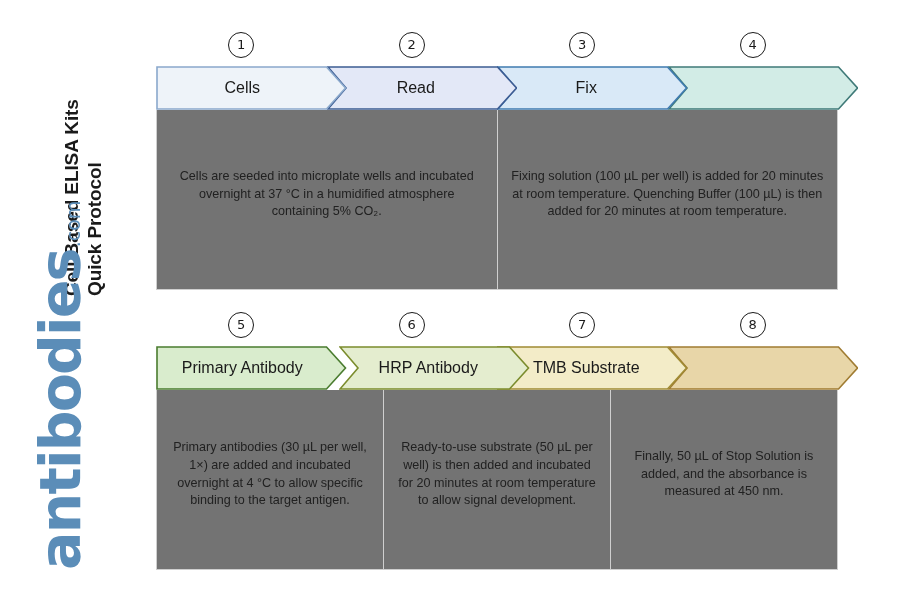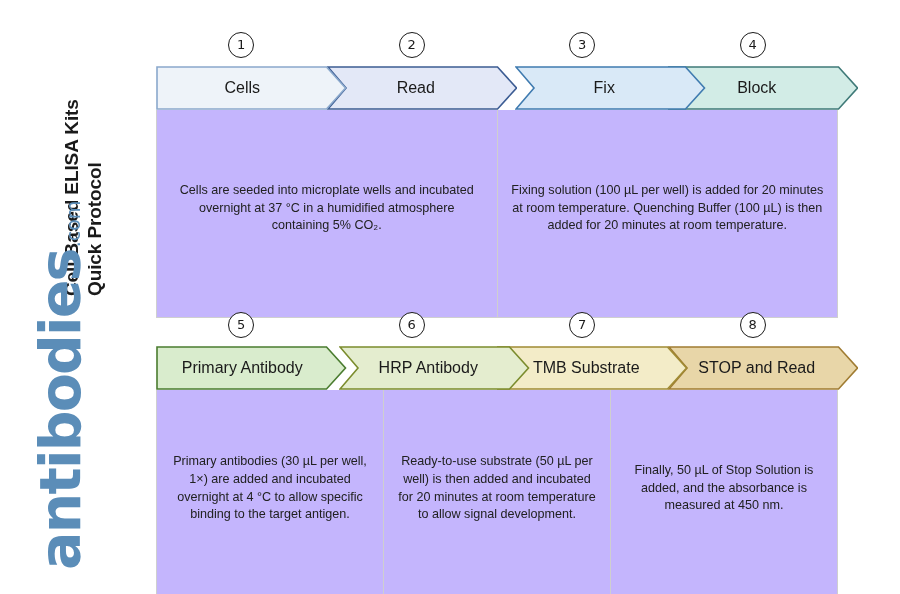--- a/index.html
+++ b/index.html
@@ -129,24 +129,24 @@
     color: #1a1a1a;
     text-align: center;
     width: 100%;
     padding-right: 12px;
   }
 
   
   .body-panel {
     position: relative;
     width: 682px;
-    height: 208px;
+    height: 180px;
     border: 1px solid #cfcfcf;
     border-top: none;
-    background: #c4b5fd;
+    background: #737373;
     display: flex;
   }
   .body-cell {
     flex: 1 1 0;
     border-right: 1px solid #cfcfcf;
     display: flex;
     align-items: center;
     justify-content: center;
     padding: 6px 12px 16px 12px;
   }
@@ -188,31 +188,30 @@
             <polygon points="1,1 170.5,1 189.5,22 170.5,43 1,43" fill="#eef3f9" stroke="#8aa8cc" stroke-width="1.6" stroke-linejoin="miter"></polygon>
           </svg>
           <span class="chev-label" style="padding-right: 18px;">Cells</span>
         </div>
         <div class="chev" style="left: 170.5px; width: 190.5px; z-index: 9;">
           <svg width="190.5" height="44">
             <polygon points="1,1 170.5,1 189.5,22 170.5,43 1,43 19,22" fill="#e3e8f7" stroke="#3c5c93" stroke-width="1.6" stroke-linejoin="miter"></polygon>
           </svg>
           <span class="chev-label">Read</span>
         </div>
-        <div class="chev" style="left: 359px; width: 190.5px; z-index: 8;">
+        <div class="chev" style="left: 341px; width: 190.5px; z-index: 8;">
           <svg width="190.5" height="44">
             <polygon points="1,1 170.5,1 189.5,22 170.5,43 1,43 19,22" fill="#d9e9f7" stroke="#3f7bb0" stroke-width="1.6" stroke-linejoin="miter"></polygon>
           </svg>
           <span class="chev-label">Fix</span>
         </div>
         <div class="chev" style="left: 511.5px; width: 190.5px; z-index: 7;">
           <svg width="190.5" height="44">
             <polygon points="1,1 170.5,1 189.5,22 170.5,43 1,43 19,22" fill="#d2ece6" stroke="#3f7a78" stroke-width="1.6" stroke-linejoin="miter"></polygon>
           </svg>
-          <span class="chev-label">Block</span>
         </div>
       </div>
     <div class="body-panel">
         <div class="body-cell">
           <div class="body-text">Cells are seeded into microplate wells and incubated overnight at 37 °C in a humidified atmosphere containing 5% CO₂.</div>
         </div>
         <div class="body-cell">
           <div class="body-text">Fixing solution (100 µL per well) is added for 20 minutes at room temperature. Quenching Buffer (100 µL) is then added for 20 minutes at room temperature.</div>
         </div>
       </div>
@@ -241,21 +240,20 @@
         <div class="chev" style="left: 341px; width: 190.5px; z-index: 8;">
           <svg width="190.5" height="44">
             <polygon points="1,1 170.5,1 189.5,22 170.5,43 1,43 19,22" fill="#f3ecc8" stroke="#a08b33" stroke-width="1.6" stroke-linejoin="miter"></polygon>
           </svg>
           <span class="chev-label">TMB Substrate</span>
         </div>
         <div class="chev" style="left: 511.5px; width: 190.5px; z-index: 7;">
           <svg width="190.5" height="44">
             <polygon points="1,1 170.5,1 189.5,22 170.5,43 1,43 19,22" fill="#e8d6a8" stroke="#a07c32" stroke-width="1.6" stroke-linejoin="miter"></polygon>
           </svg>
-          <span class="chev-label">STOP and Read</span>
         </div>
       </div>
     <div class="body-panel">
         <div class="body-cell">
           <div class="body-text">Primary antibodies (30 µL per well, 1×) are added and incubated overnight at 4 °C to allow specific binding to the target antigen.</div>
         </div>
         <div class="body-cell">
           <div class="body-text">Ready-to-use substrate (50 µL per well) is then added and incubated for 20 minutes at room temperature to allow signal development.</div>
         </div>
         <div class="body-cell">

